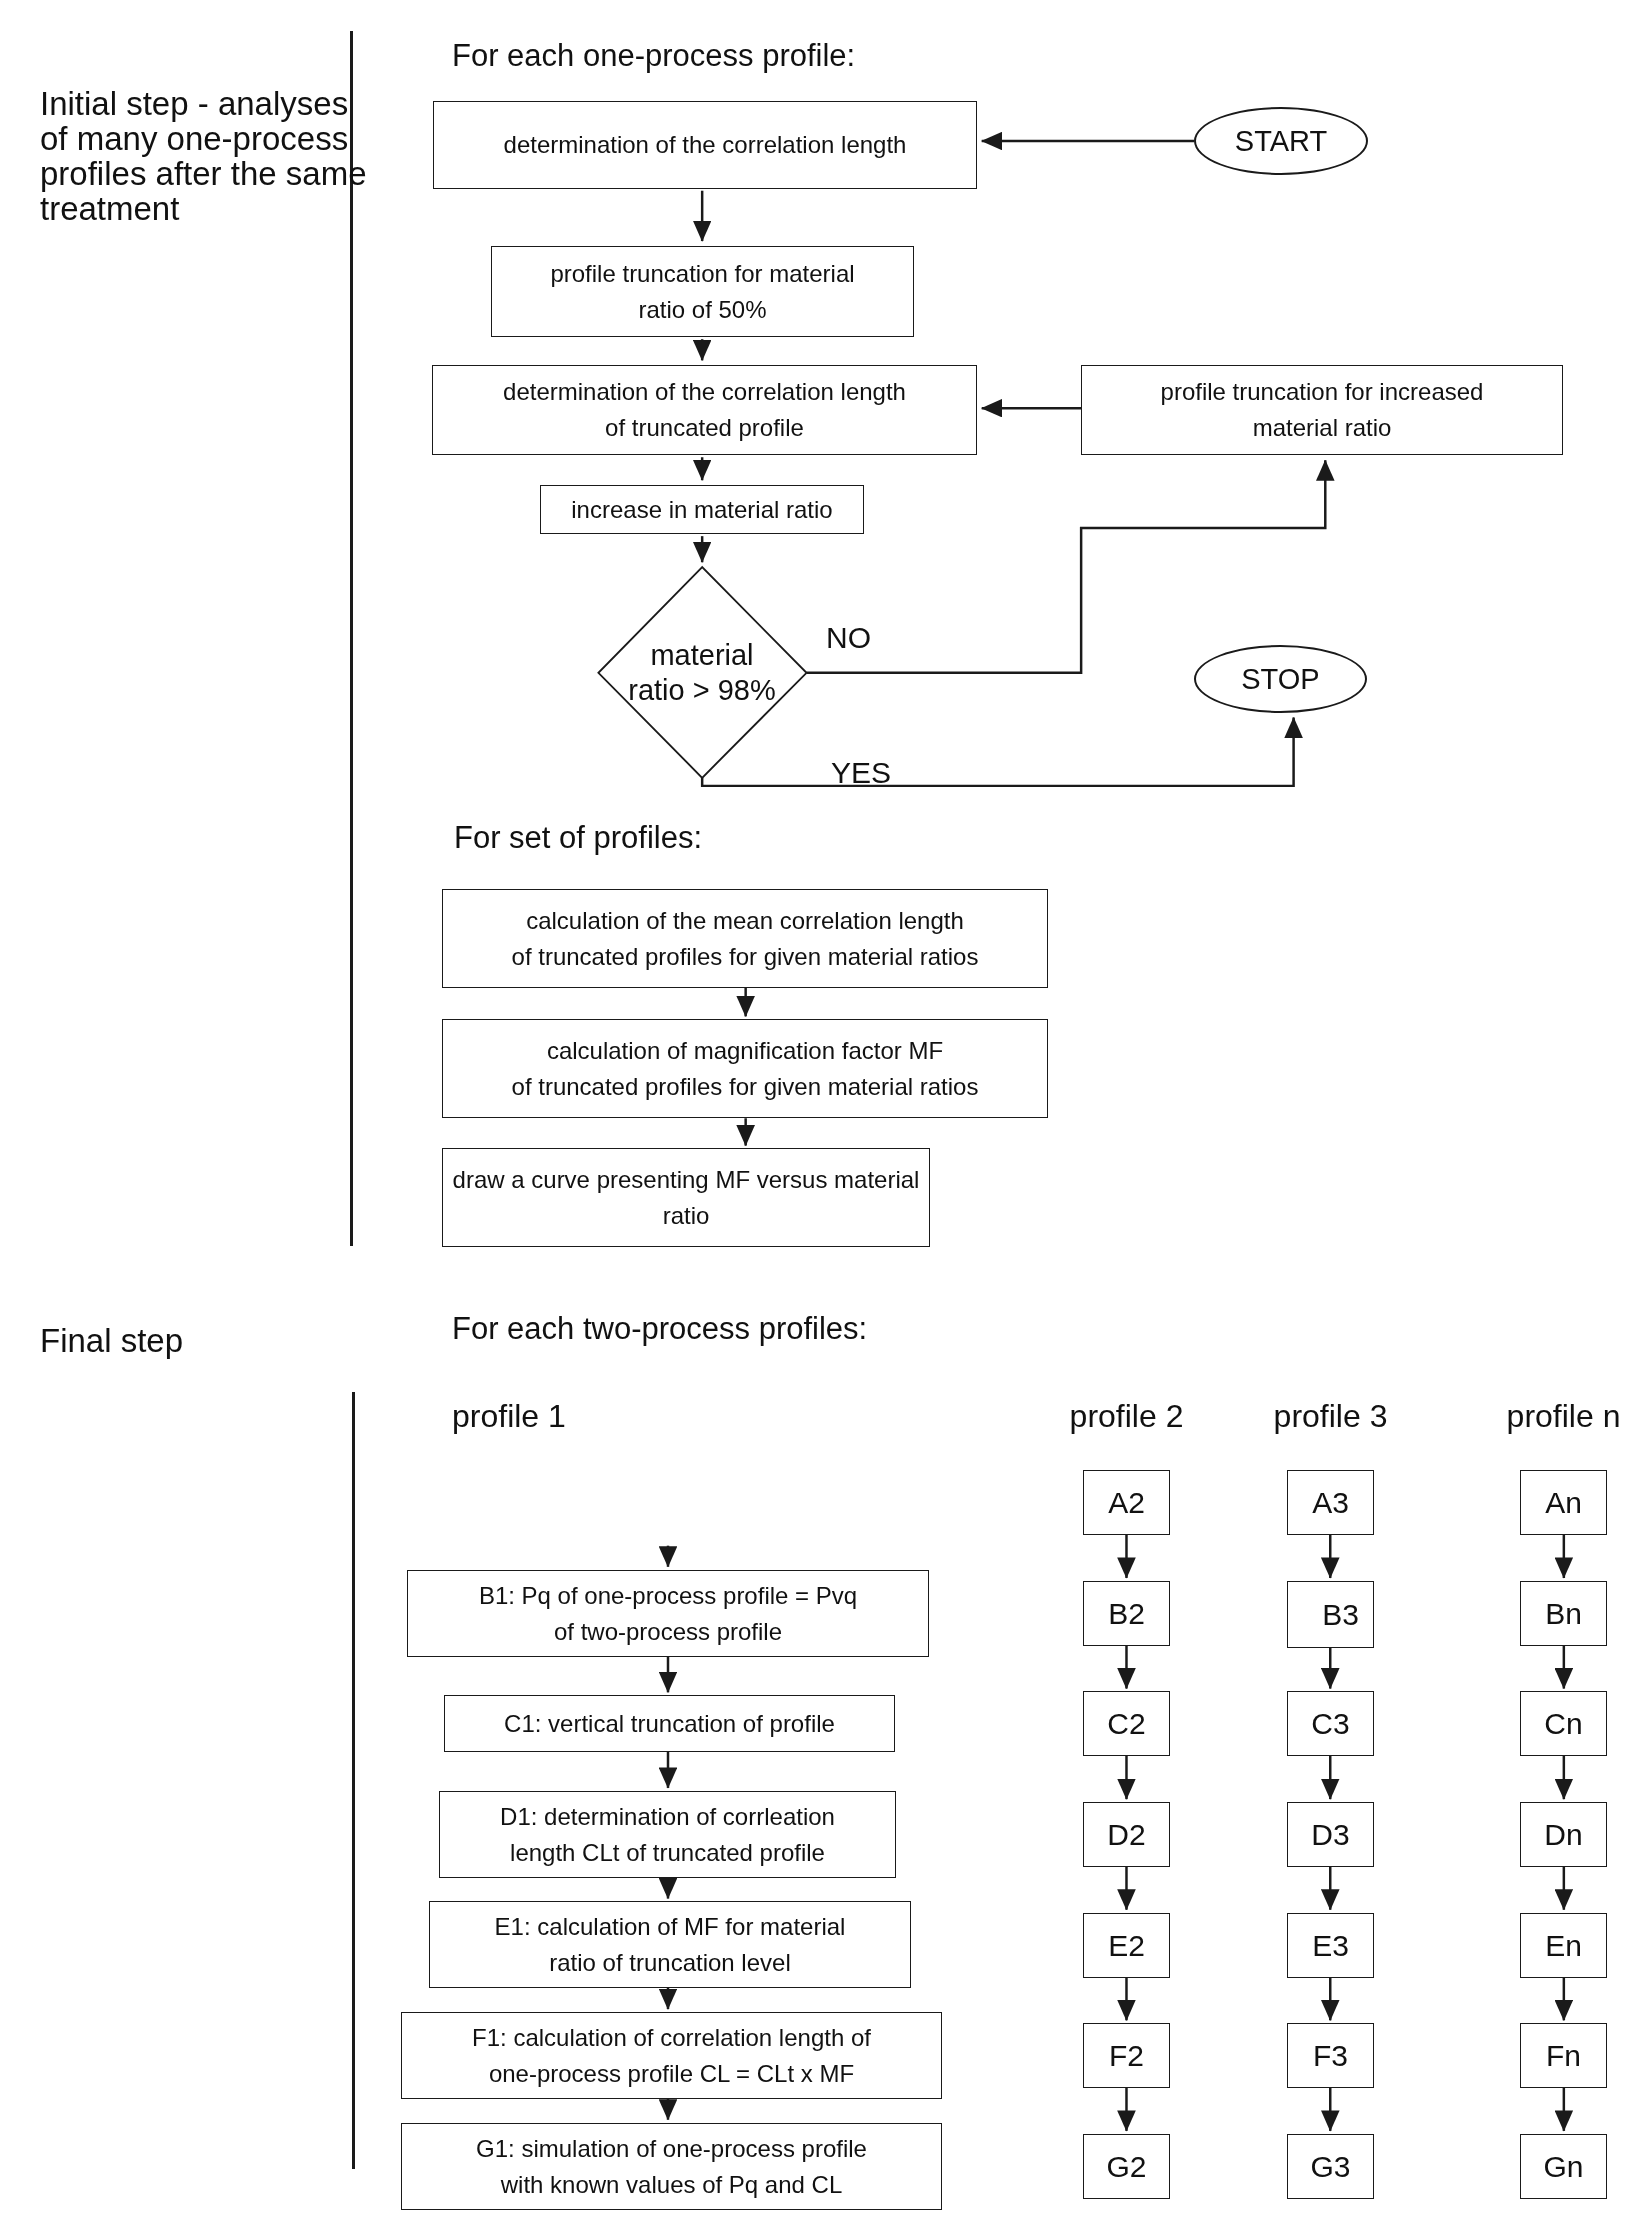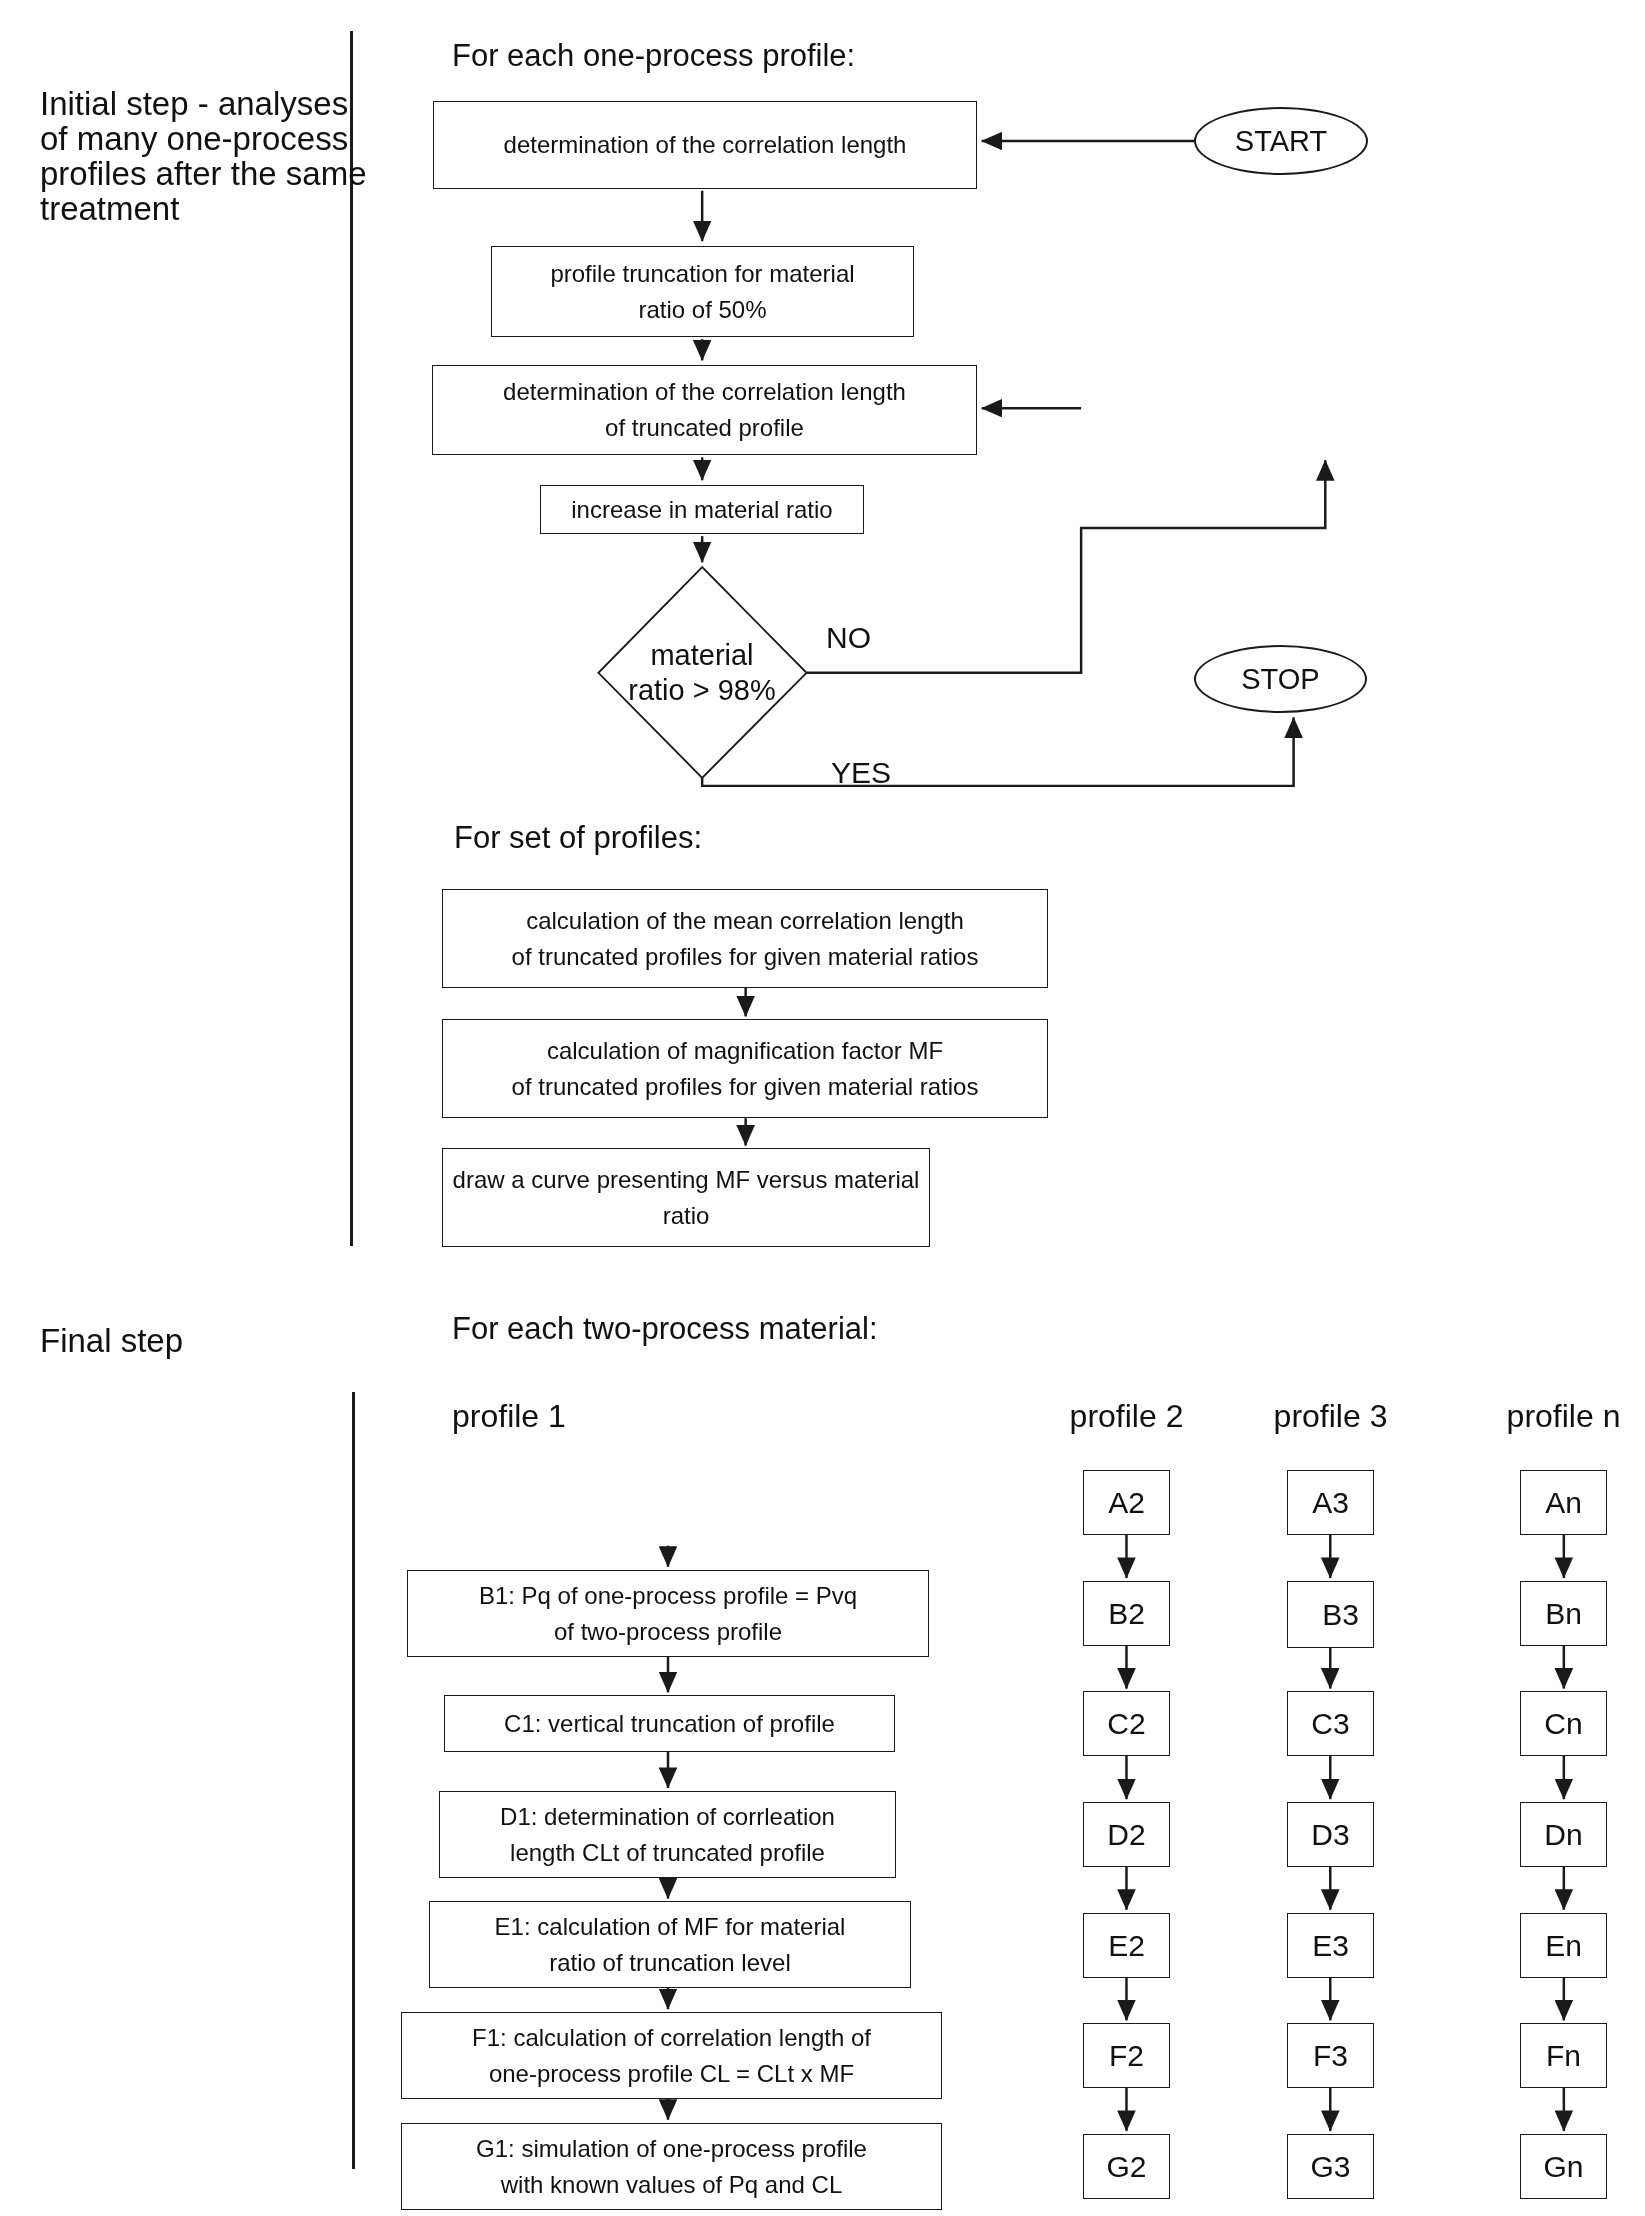--- a/index.html
+++ b/index.html
@@ -141,35 +141,37 @@
 
   <div class="terminal" style="left:1194px;top:107px;width:174px;height:68px;">START</div>
   <div class="terminal" style="left:1194px;top:645px;width:173px;height:68px;">STOP</div>
 
   <div class="box" style="left:433px;top:101px;width:544px;height:88px;">determination of the correlation length</div>
   <div class="box" style="left:491px;top:246px;width:423px;height:91px;">profile truncation for material
 ratio of 50%</div>
   <div class="box" style="left:432px;top:365px;width:545px;height:90px;">determination of the correlation length
 of truncated profile</div>
   <div class="box" style="left:540px;top:485px;width:324px;height:49px;">increase in material ratio</div>
+  <div class="box" style="left:1081px;top:365px;width:482px;height:90px;">profile truncation for increased
+material ratio</div>
 
   <div class="dtext" style="left:598px;top:567px;width:208px;height:211px;">material
 ratio &gt; 98%</div>
   <div class="branchlabel" style="left:826px;top:621px;">NO</div>
   <div class="branchlabel" style="left:831px;top:756px;">YES</div>
 
   <div class="title" style="left:454px;top:818px;">For set of profiles:</div>
   <div class="box" style="left:442px;top:889px;width:606px;height:99px;">calculation of the mean correlation length
 of truncated profiles for given material ratios</div>
   <div class="box" style="left:442px;top:1019px;width:606px;height:99px;">calculation of magnification factor MF
 of truncated profiles for given material ratios</div>
   <div class="box" style="left:442px;top:1148px;width:488px;height:99px;">draw a curve presenting MF versus material
 ratio</div>
 
-  <div class="title" style="left:452px;top:1309px;">For each two-process material:</div>
+  <div class="title" style="left:452px;top:1309px;">For each two-process profiles:</div>
 
   <div class="collabel" style="left:452px;top:1398px;text-align:left;">profile 1</div>
   <div class="collabel" style="left:1052px;top:1398px;width:149px;">profile 2</div>
   <div class="collabel" style="left:1256px;top:1398px;width:149px;">profile 3</div>
   <div class="collabel" style="left:1489px;top:1398px;width:149px;">profile n</div>
 
   <div class="box" style="left:407px;top:1570px;width:522px;height:87px;">B1: Pq of one-process profile = Pvq
 of two-process profile</div>
   <div class="box" style="left:444px;top:1695px;width:451px;height:57px;">C1: vertical truncation of profile</div>
   <div class="box" style="left:439px;top:1791px;width:457px;height:87px;">D1: determination of corrleation

